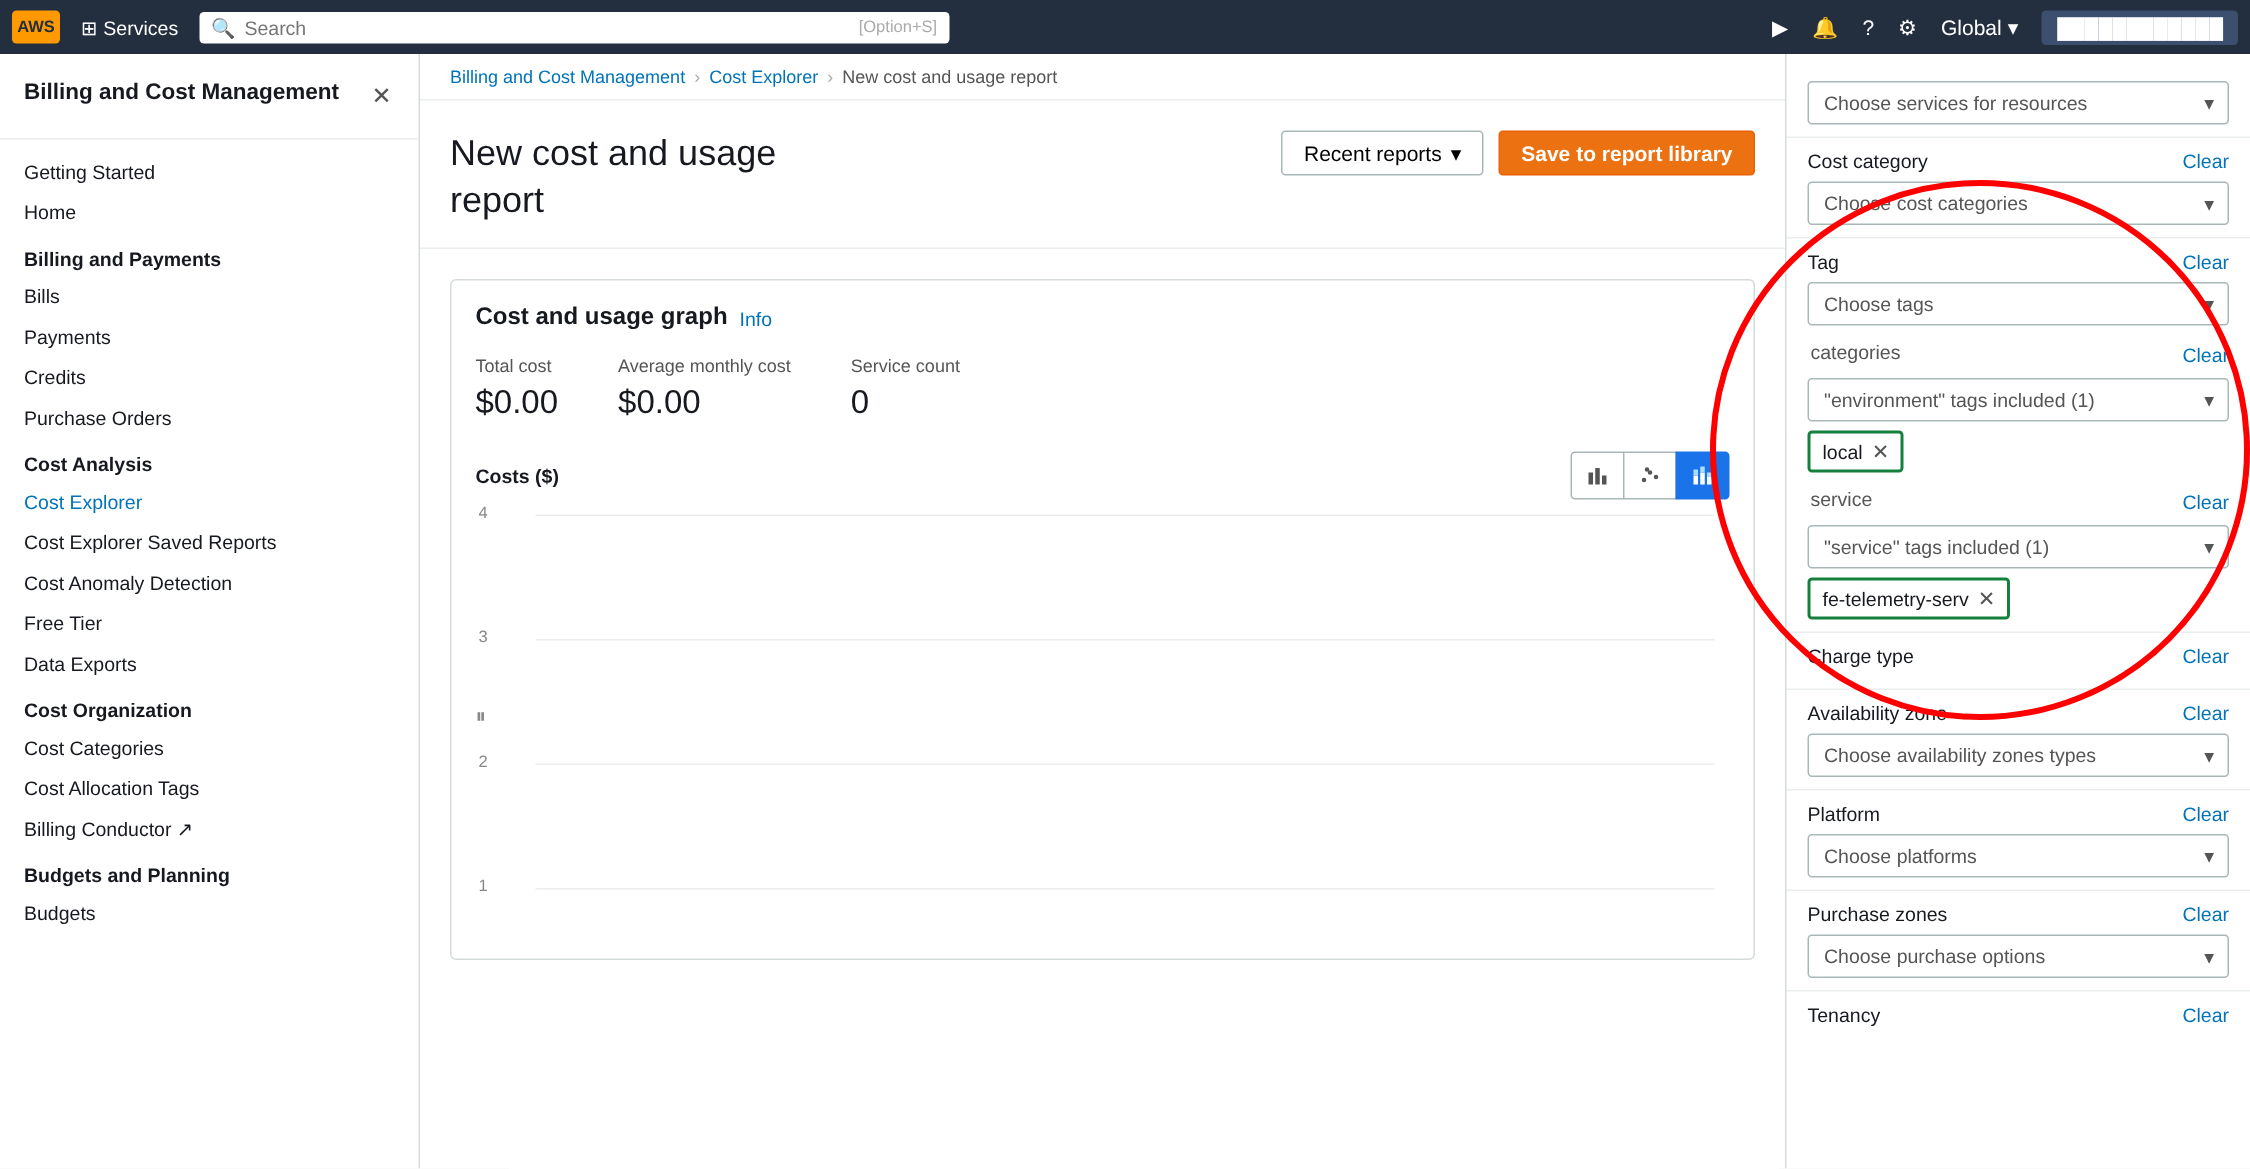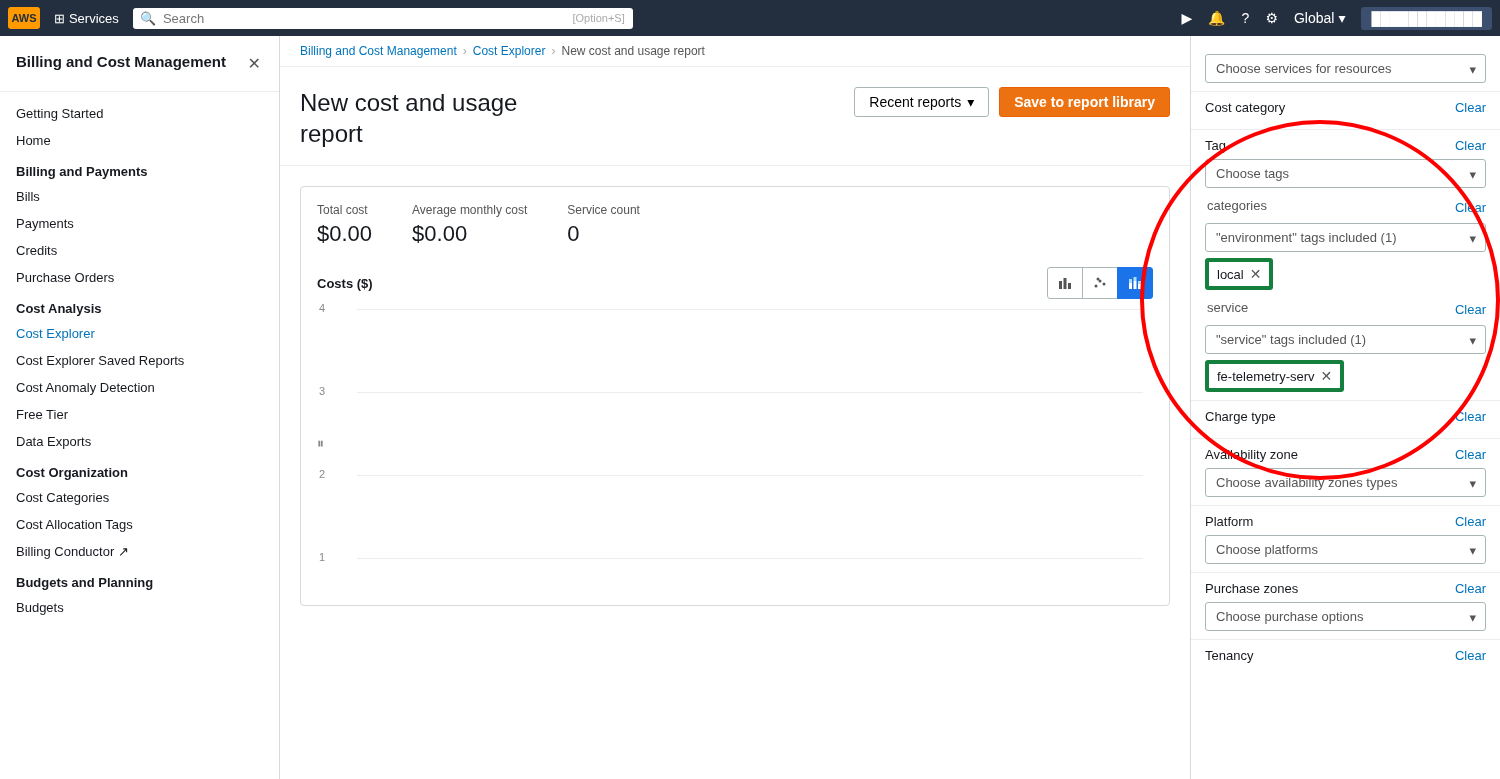--- a/index.html
+++ b/index.html
@@ -155,21 +155,21 @@
       content: '▾'; position: absolute; right: 10px; top: 50%;
       transform: translateY(-50%); pointer-events: none; color: #555;
     }
     .select-wrapper select {
       width: 100%; padding: 6px 28px 6px 10px; border: 1px solid #aab7b8;
       border-radius: 3px; font-size: 13px; color: #555; background: #fff;
       appearance: none; cursor: pointer; outline: none;
     }
     .filter-tag {
       display: inline-flex; align-items: center; gap: 6px;
-      border: 4px solid #15803d; border-radius: 3px; padding: 4px 8px;
+      border: 2px solid #15803d; border-radius: 3px; padding: 4px 8px;
       margin-top: 6px; font-size: 13px; background: #fff;
     }
     .filter-tag .remove-tag { cursor: pointer; color: #555; font-size: 14px; }
 
     
     .sub-filter-label { font-size: 13px; color: #555; margin-bottom: 4px; padding-left: 2px; }
 
     
     .red-circle-overlay {
       position: fixed;
@@ -257,20 +257,24 @@
         <button class="btn-recent-reports">
           <span>Recent reports</span>
           <span>▾</span>
         </button>
         <button class="btn-save-library">Save to report library</button>
       </div>
     </div>
 
     <div class="main-panel">
       <div class="graph-section">
+        <div class="graph-title">
+          <span>Cost and usage graph</span>
+          <a class="info-link">Info</a>
+        </div>
         <div class="stats-row">
           <div class="stat-item">
             <div class="stat-label">Total cost</div>
             <div class="stat-value">$0.00</div>
           </div>
           <div class="stat-item">
             <div class="stat-label">Average monthly cost</div>
             <div class="stat-value">$0.00</div>
           </div>
           <div class="stat-item">
@@ -337,20 +341,25 @@
           <option>Choose services for resources</option>
         </select>
       </div>
     </div>
 
     <div class="filter-section">
       <div class="filter-header">
         <span class="filter-label">Cost category</span>
         <a class="filter-clear">Clear</a>
       </div>
+      <div class="select-wrapper">
+        <select>
+          <option>Choose cost categories</option>
+        </select>
+      </div>
     </div>
 
     <div class="filter-section">
       <div class="filter-header">
         <span class="filter-label">Tag</span>
         <a class="filter-clear">Clear</a>
       </div>
       <div class="select-wrapper">
         <select>
           <option>Choose tags</option>

